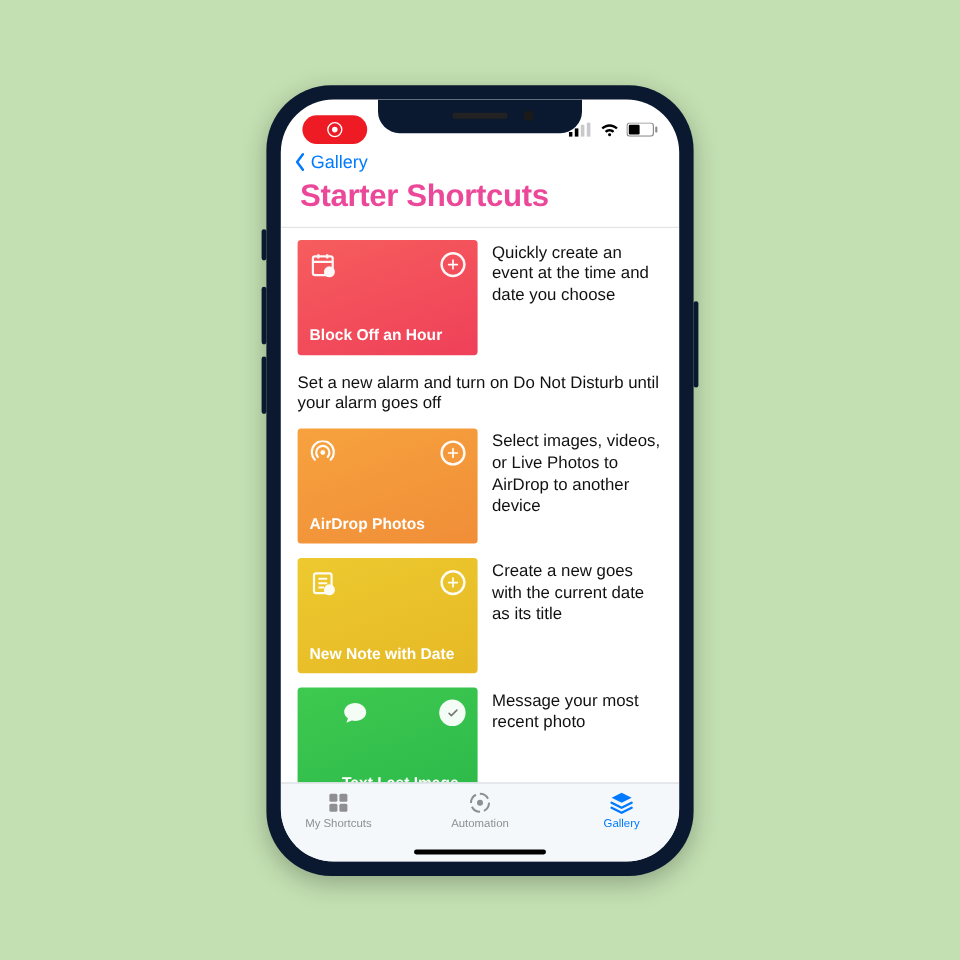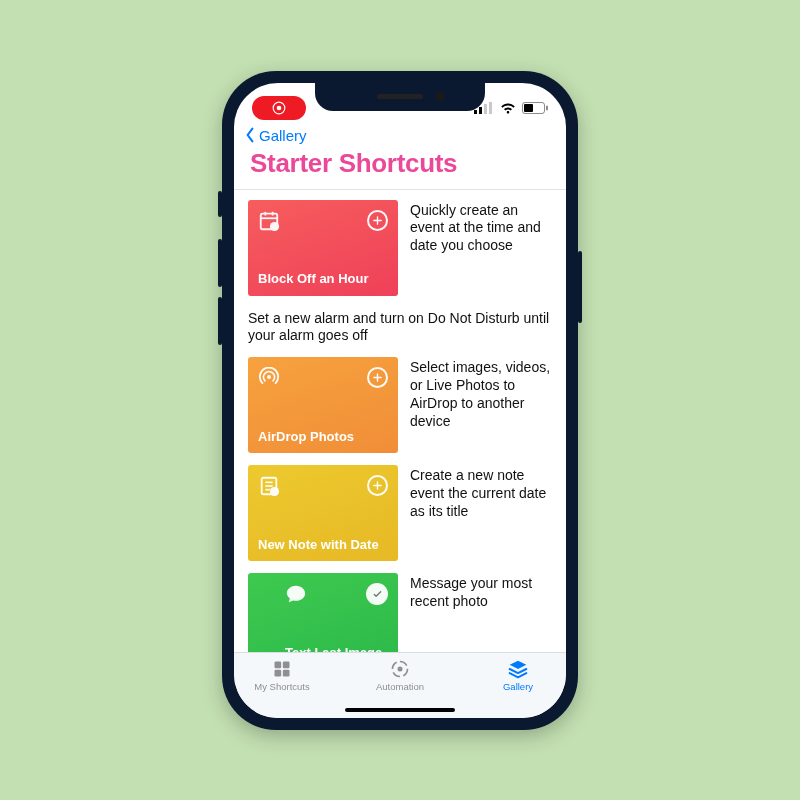--- a/index.html
+++ b/index.html
@@ -260,21 +260,21 @@
                   <path d="M18 15v6M15 18h6" stroke="currentColor" stroke-width="1.6"></path>
                 </svg></span>
               <div class="add-btn outline">
                 <svg viewBox="0 0 24 24">
                   <path d="M12 4v16M4 12h16" stroke="#fff" stroke-width="3" stroke-linecap="round"></path>
                 </svg>
               </div>
             </div>
             <div class="card-label">New Note with Date</div>
           </div>
-          <div class="desc">Create a new note event the current date as its title</div>
+          <div class="desc">Create a new goes with the current date as its title</div>
         </div>
         <div class="row">
           <div class="card g-green" style="height:96px;padding-left:37px;">
             <div class="card-top">
               <span style="color:inherit"><svg class="card-icon" viewBox="0 0 24 24">
                   <path d="M12 3C6.5 3 2 6.6 2 11c0 2.4 1.3 4.5 3.4 6L4 21l5-2c1 .2 2 .4 3 .4 5.5 0 10-3.6 10-8S17.5 3 12 3z" fill="#fff"></path>
                   <path d="M12 7v8M8 11h8" stroke="currentColor" stroke-width="1.8" stroke-linecap="round"></path>
                 </svg></span>
               <div class="add-btn">
                 <svg viewBox="0 0 24 24">

